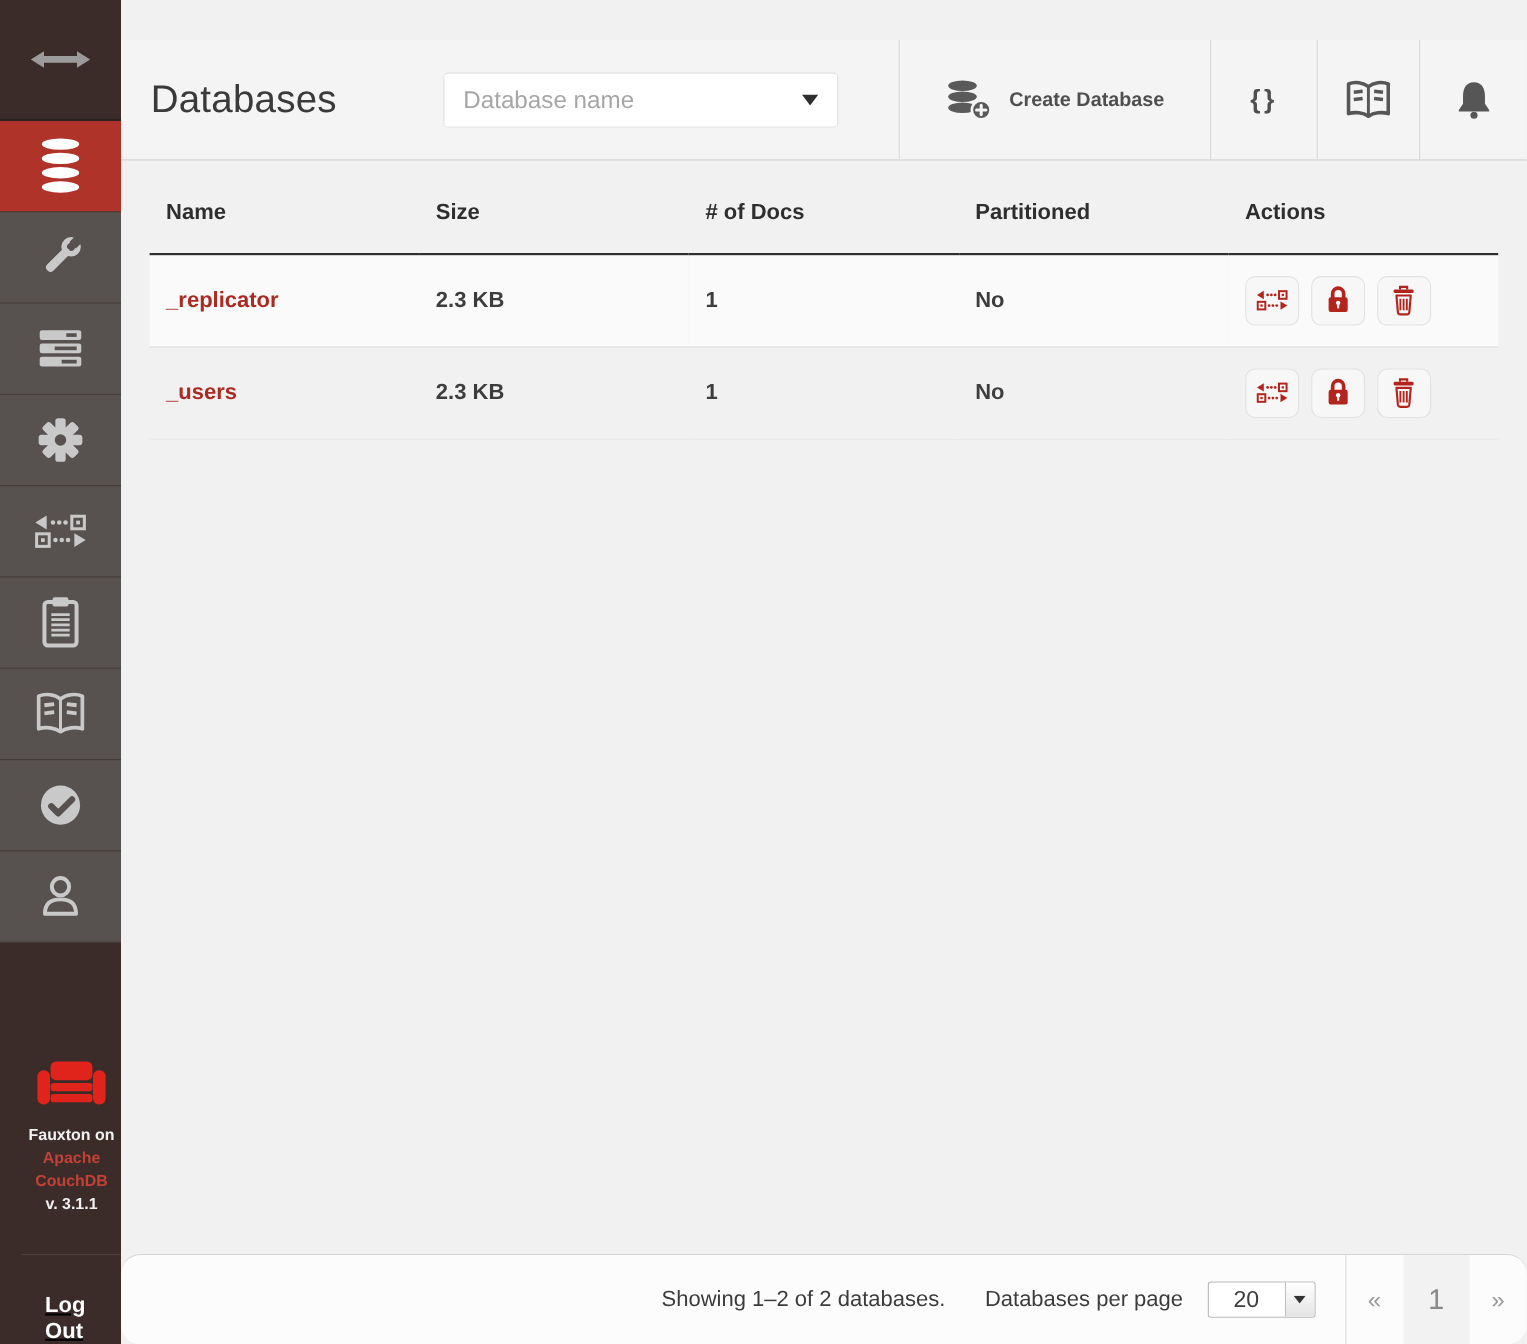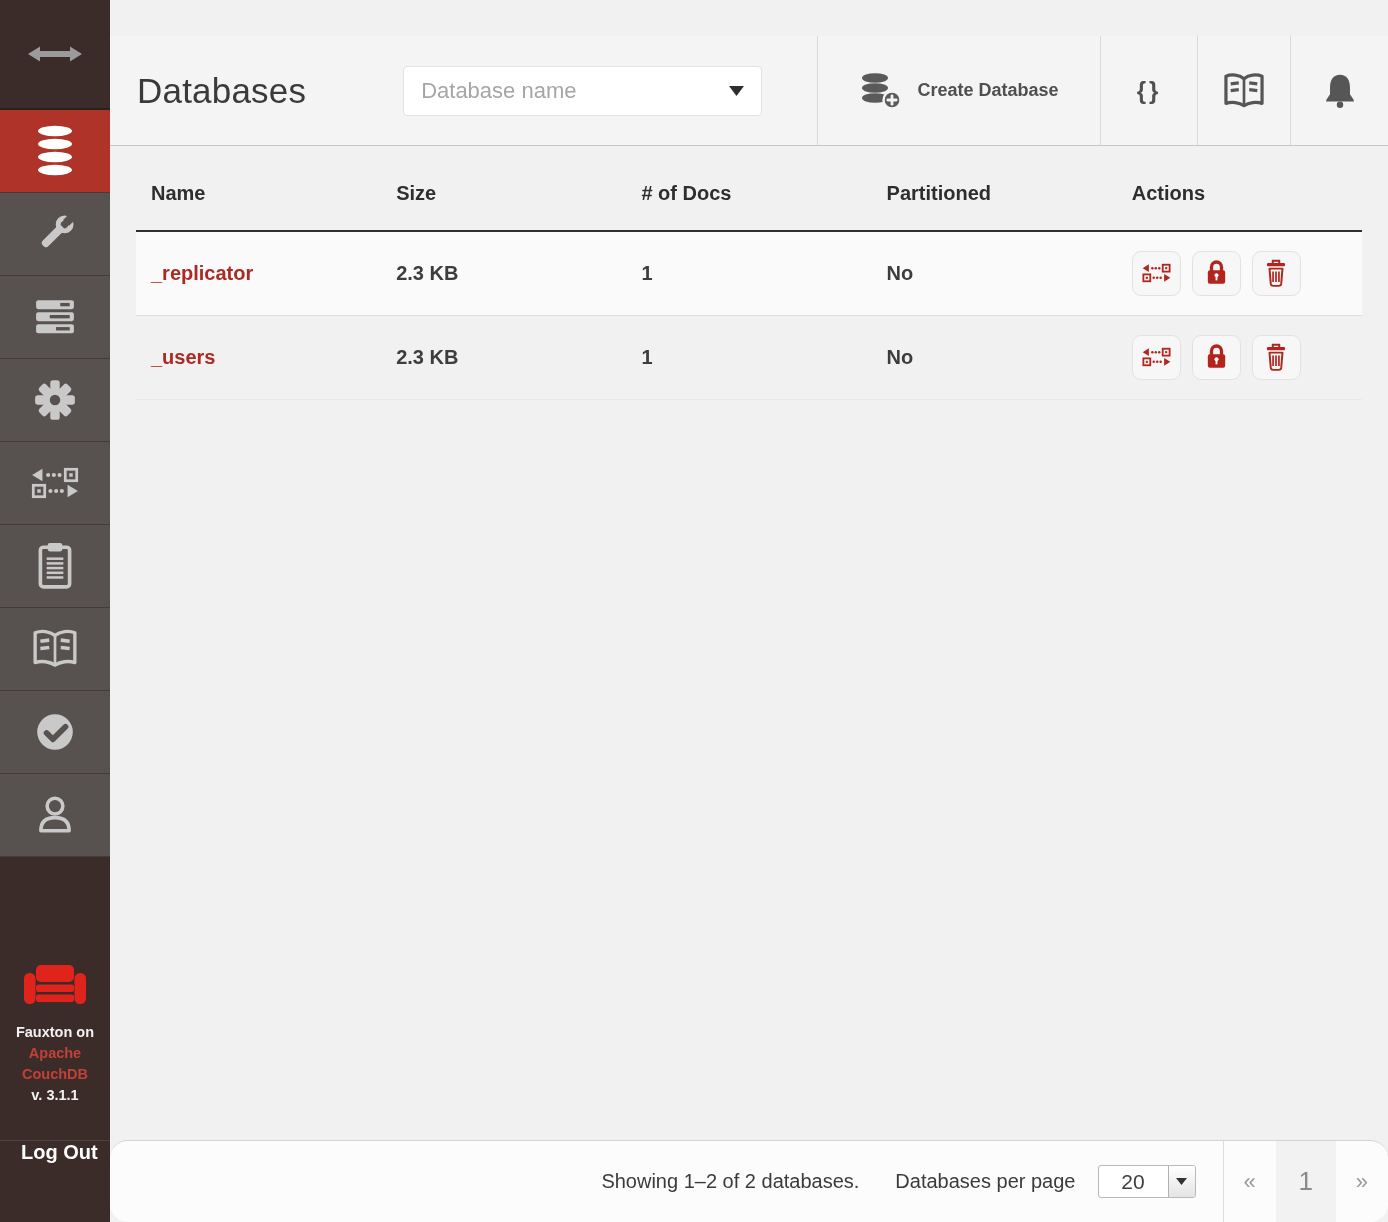--- a/index.html
+++ b/index.html
@@ -7,26 +7,26 @@
   body { font-family: "Liberation Sans", sans-serif; background: #f1f1f1; }
   svg { display: block; }
 
   .app { display: flex; width: 1388px; height: 1222px; }
 
   
   .sidebar { width: 110px; flex: 0 0 110px; background: #3b2c29; display: flex; flex-direction: column; }
   .toggle-item { height: 110px; display: flex; align-items: center; justify-content: center; border-bottom: 2px solid #292020; cursor: pointer; }
   .nav-item { height: 83px; background: #57514f; border-bottom: 1px solid #433c39; display: flex; align-items: center; justify-content: center; cursor: pointer; }
   .nav-item.active { background: #b0332a; }
-  .sidebar-bottom { margin-top: auto; }
+  .sidebar-bottom { margin-top: auto; margin-left: 20px; }
   .brand { text-align: center; padding-bottom: 34px; }
   .brand .couch { display: flex; justify-content: center; margin-bottom: 10px; }
   .brand-line { font-size: 14.5px; font-weight: 700; line-height: 21px; color: #f2f2f2; }
   .brand-line.red { color: #c24037; }
-  .logout-wrap { border-top: 1px solid #4e423f; height: 82px; display: flex; align-items: flex-start; padding-left: 21px; cursor: pointer; }
+  .logout-wrap { border-top: 1px solid #4e423f; height: 82px; display: flex; align-items: flex-end; padding-left: 21px; cursor: pointer; text-decoration: underline; }
   .logout-label { color: #ffffff; font-size: 20px; font-weight: 700; }
 
   
   .main { flex: 1; display: flex; flex-direction: column; min-width: 0; margin-top: 36px; }
 
   
   .header { height: 110px; background: #f4f4f4; border-bottom: 1px solid #c6c6c6; display: flex; align-items: center; flex: 0 0 110px; }
   .page-title { font-size: 35px; font-weight: 400; color: #3a3a3a; margin-left: 27px; letter-spacing: 0.2px; }
   .search-select { margin-left: 97px; width: 359px; height: 50px; background: #fff; border: 1px solid #e2e2e2; border-radius: 4px; display: flex; align-items: center; padding: 0 17px; cursor: pointer; }
   .search-placeholder { font-size: 22px; color: #a6a6a6; }

